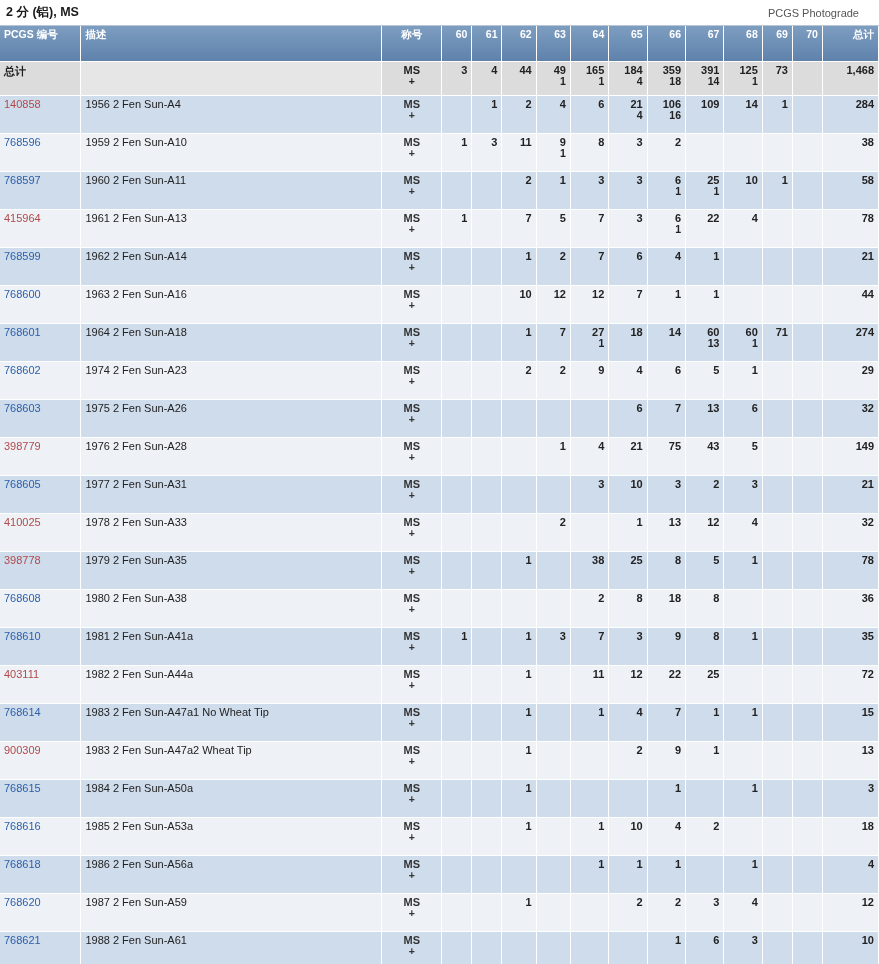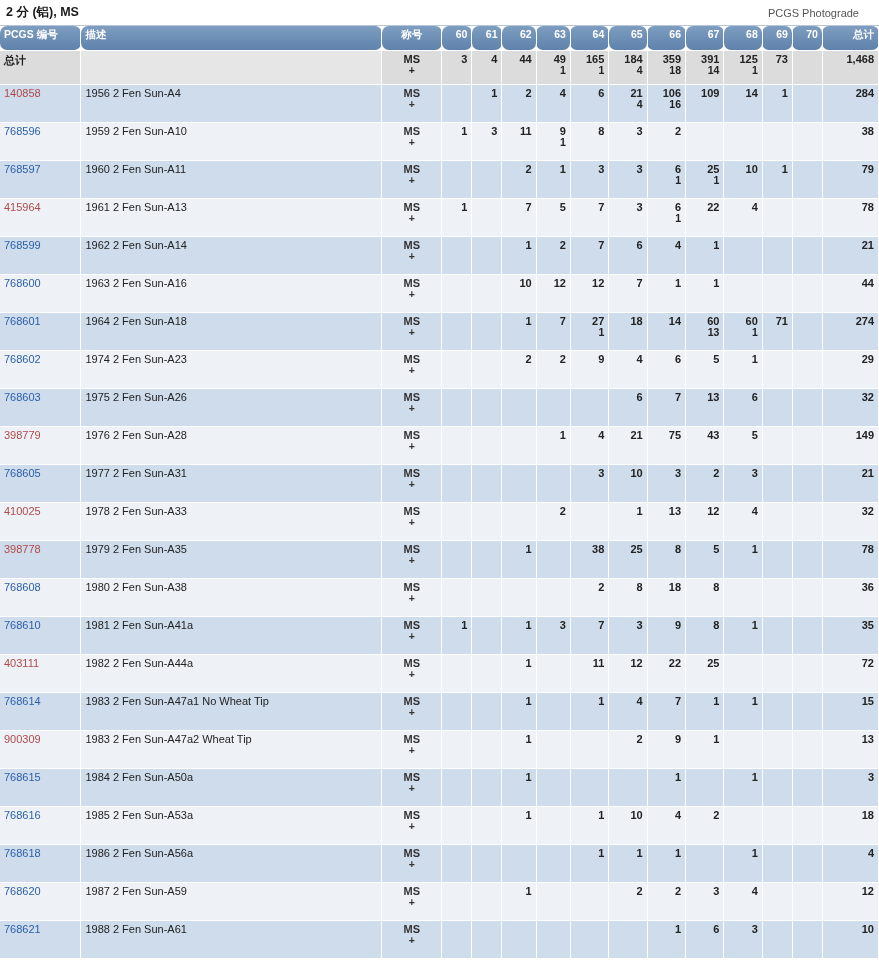--- a/index.html
+++ b/index.html
@@ -52,23 +52,22 @@
     box-sizing: border-box;
   }
   thead th {
     background: #6e8fb5;
     background: linear-gradient(#7d9dc0, #5f82ab);
     color: #ffffff;
     font-size: 10.5px;
     font-weight: bold;
     text-align: right;
     padding: 4px 4px 4px 4px;
-    height: 24px;
+    height: 35px;
     white-space: nowrap;
-    border-radius: 7px;
   }
   thead th.lft { text-align: left; }
   thead th.ctr { text-align: center; }
 
   tr.totals td {
     background: #dcdcdc;
     font-weight: bold;
     color: #222222;
     font-size: 11px;
     height: 34px;
@@ -363,21 +362,21 @@
             <span class="sub"></span>
           </td>
           <td class="c-num">
             <span class="main">1</span>
             <span class="sub"></span>
           </td>
           <td class="c-num">
             <span class="main"></span>
             <span class="sub"></span>
           </td>
-          <td class="c-tot">79</td>
+          <td class="c-tot">58</td>
         </tr>
         <tr class="even row">
           <td class="c-id"><span class="pcgsno red">415964</span></td>
           <td class="c-desc">1961 2 Fen Sun-A13</td>
           <td class="c-desig">
             <span class="main">MS</span>
             <span class="sub">+</span>
           </td>
           <td class="c-num">
             <span class="main">1</span>

